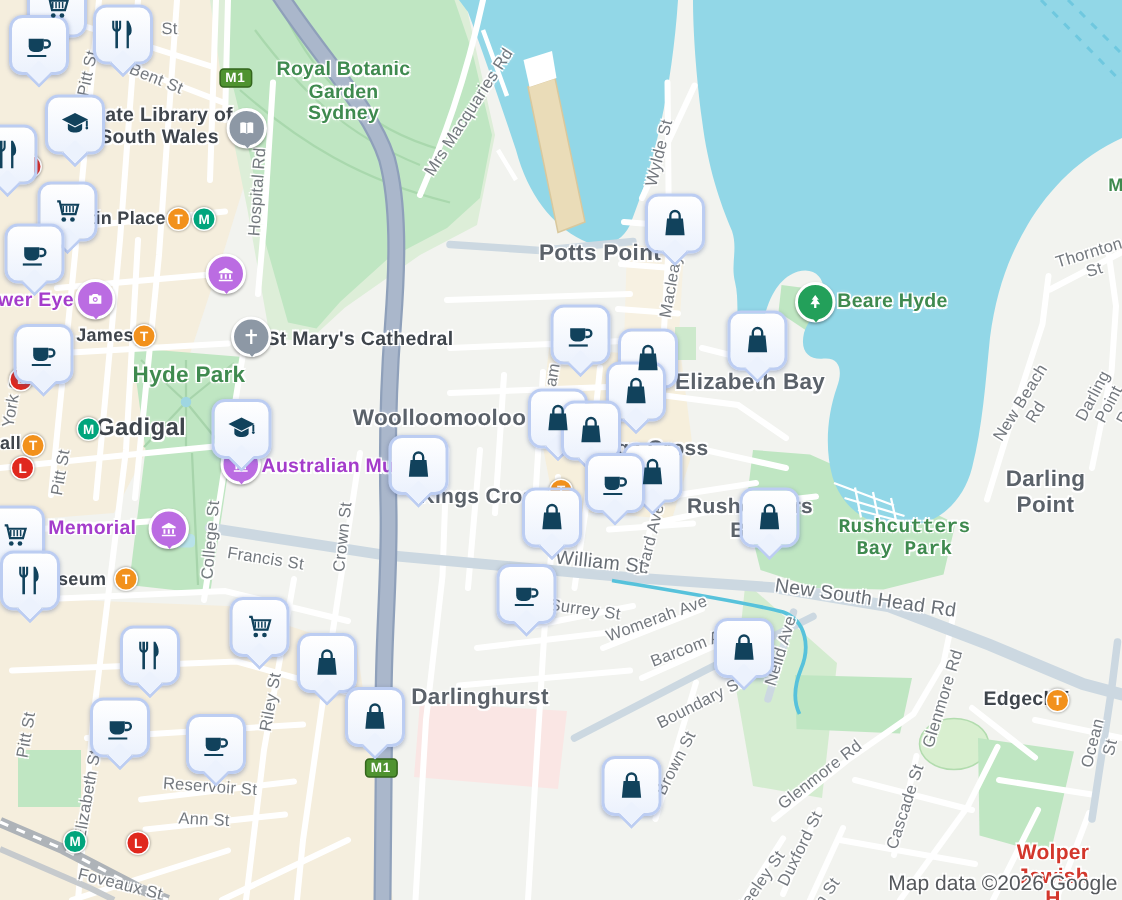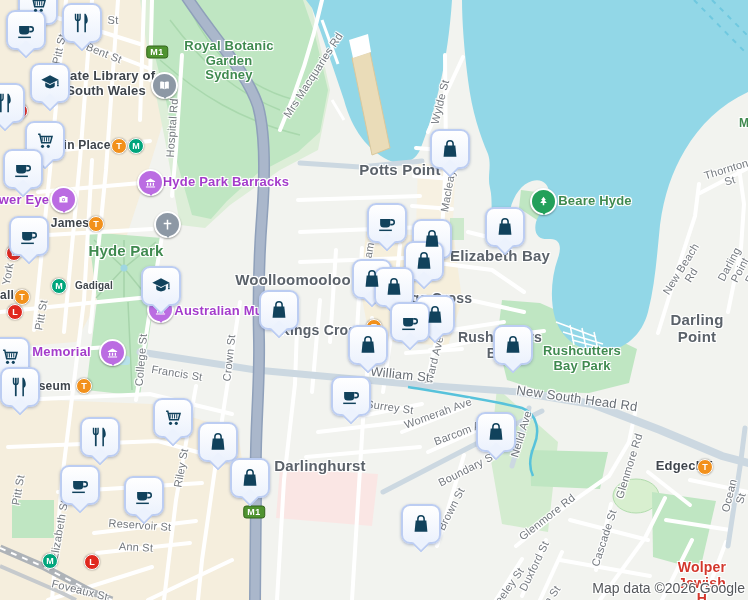--- a/index.html
+++ b/index.html
@@ -199,37 +199,37 @@
   </svg>
 
   <div class="layer" id="labels-layer">
       <div class="lbl park" style="left: 229px; top: 41px; margin-top: 20px;">Royal Botanic
 Garden
 Sydney</div>
       <div class="lbl poidark" style="left: 106px; top: 84px;">State Library of
 South Wales</div>
       <div class="lbl poidark" style="left: 85px; top: 146px; font-size: 12px;">tin Place</div>
       <div class="lbl suburb" style="left: 400px; top: 170px;">Potts Point</div>
-      <div class="lbl poi" style="left: 226px; top: 182px;">Hyde Park Barracks</div>
       <div class="lbl poi" style="left: 24px; top: 200px;">wer Eye</div>
       <div class="lbl park" style="left: 595px; top: 201px;">Beare Hyde</div>
       <div class="lbl poidark" style="left: 70px; top: 224px; font-size: 12px;">James</div>
+      <div class="lbl poidark" style="left: 240px; top: 226px;">St Mary's Cathedral</div>
       <div class="lbl park" style="left: 126px; top: 251px; font-size: 15px;">Hyde Park</div>
       <div class="lbl suburb" style="left: 500px; top: 256px;">Elizabeth Bay</div>
       <div class="lbl suburb" style="left: 293px; top: 280px;">Woolloomooloo</div>
-      <div class="lbl poidark" style="left: 94px; top: 286px; font-size: 10px;">Gadigal</div>
+      <div class="lbl poidark" style="left: 94px; top: 286px; font-size: 16px;">Gadigal</div>
       <div class="lbl poidark" style="left: 7px; top: 296px; font-size: 12px;">all</div>
       <div class="lbl suburb" style="left: 430px; top: 299px; font-size: 14px;">Kings Cross</div>
       <div class="lbl poi" style="left: 236px; top: 311px;">Australian Museum</div>
       <div class="lbl suburb" style="left: 322px; top: 331px; font-size: 14px;">Kings Cross</div>
       <div class="lbl suburb" style="left: 697px; top: 329px;">Darling Point</div>
       <div class="lbl suburb" style="left: 500px; top: 346px; font-size: 14px;">Rushcutters
 Bay</div>
       <div class="lbl poi" style="left: 40px; top: 352px;">Anzac Memorial</div>
-      <div class="lbl park" style="left: 582px; top: 359px;">Rushcutters
+      <div class="lbl park" style="left: 603px; top: 359px; font-family: Liberation Mono, monospace;">Rushcutters
 Bay Park</div>
       <div class="lbl poidark" style="left: 51px; top: 387px; font-size: 12px;">useum</div>
       <div class="lbl suburb" style="left: 320px; top: 466px;">Darlinghurst</div>
       <div class="lbl poidark" style="left: 668px; top: 466px; margin-left: 16px;">Edgecliff</div>
       <div class="lbl red" style="left: 702px; top: 584px;">Wolper Jewish H</div>
       <div class="lbl park" style="left: 744px; top: 124px; font-size: 12px;">M</div>
       <div class="lbl street" style="left: 113px; top: 20px;">St</div>
       <div class="lbl street" style="left: 104px; top: 53px; --r: 22deg;">Bent St</div>
       <div class="lbl street" style="left: 59px; top: 49px; --r: -78deg;">Pitt St</div>
       <div class="lbl street" style="left: 313px; top: 75px; --r: -57deg;">Mrs Macquaries Rd</div>

